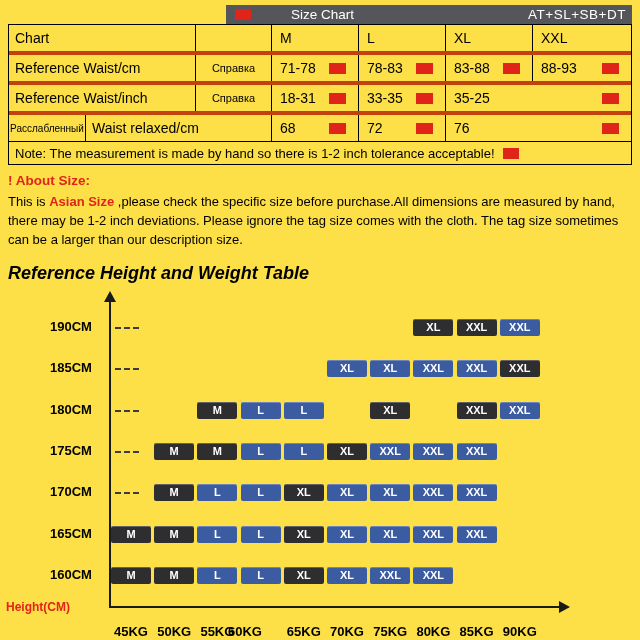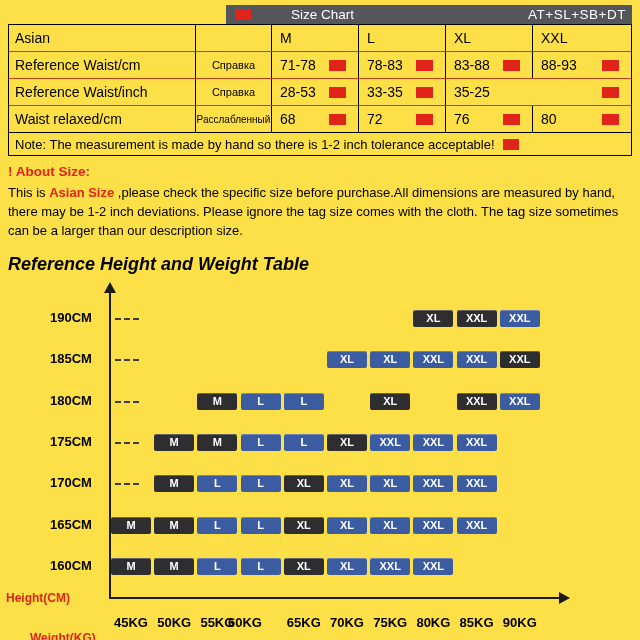--- a/index.html
+++ b/index.html
@@ -9,21 +9,21 @@
   
   .hdr{display:flex;height:19px;margin:5px 8px 0;}
   .hdr-spacer{width:218px;}
   .hdr-band{flex:1;background:var(--header-gray);display:flex;align-items:center;color:#fff;font-size:13.5px;}
   .hdr-band .red-mark{margin-left:9px;}
   .hdr-title{margin-left:40px;}
   .hdr-code{margin-left:auto;margin-right:6px;letter-spacing:.5px;}
   .red-mark{display:inline-block;width:16px;height:11px;background:var(--marker-red);}
 
   .tbl{margin:0 8px;border:1px solid #000;}
-  .trow{display:flex;height:26px;border-top:1px solid #c2410c;}
+  .trow{display:flex;height:26px;border-top:4px solid #c2410c;}
   .trow:first-child{border-top:none;}
   .c{display:flex;align-items:center;border-left:1px solid #000;font-size:14px;box-sizing:border-box;height:100%;}
   .c:first-child{border-left:none;}
   .c1{width:186px;padding-left:6px;}
   .c2{width:76px;justify-content:center;font-size:11px;}
   .c2.tiny{font-size:10px;}
   .cv{width:87px;padding-left:8px;}
   .cv:last-child{flex:1;}
   .cv .red-mark{margin-left:auto;margin-right:12px;width:17px;}
   .tnote{display:flex;align-items:center;height:22px;border-top:1px solid #000;font-size:13px;padding-left:6px;}
@@ -64,21 +64,21 @@
     <div class="hdr-spacer"></div>
     <div class="hdr-band">
       <span class="red-mark"></span>
       <span class="hdr-title">Size Chart</span>
       <span class="hdr-code">AT+SL+SB+DT</span>
     </div>
   </div>
 
   <div class="tbl">
     <div class="trow">
-      <div class="c c1">Asian</div>
+      <div class="c c1">Chart</div>
       <div class="c c2"></div>
       <div class="c cv">M</div>
       <div class="c cv">L</div>
       <div class="c cv">XL</div>
       <div class="c cv">XXL</div>
     </div>
 
     <div class="trow">
       <div class="c c1">Reference Waist/cm</div>
       <div class="c c2">Справка</div>
@@ -97,50 +97,46 @@
       <div class="c cv">
           <span>88-93</span>
           <span class="red-mark"></span>
         </div>
     </div>
 
     <div class="trow">
       <div class="c c1">Reference Waist/inch</div>
       <div class="c c2">Справка</div>
       <div class="c cv">
-          <span>28-53</span>
+          <span>18-31</span>
           <span class="red-mark"></span>
         </div>
       <div class="c cv">
           <span>33-35</span>
           <span class="red-mark"></span>
         </div>
       <div class="c cv">
           <span>35-25</span>
           <span class="red-mark"></span>
         </div>
     </div>
 
     <div class="trow">
+      <div class="c c2 tiny">Расслабленный</div>
       <div class="c c1">Waist relaxed/cm</div>
-      <div class="c c2 tiny">Расслабленный</div>
       <div class="c cv">
           <span>68</span>
           <span class="red-mark"></span>
         </div>
       <div class="c cv">
           <span>72</span>
           <span class="red-mark"></span>
         </div>
       <div class="c cv">
           <span>76</span>
-          <span class="red-mark"></span>
-        </div>
-      <div class="c cv">
-          <span>80</span>
           <span class="red-mark"></span>
         </div>
     </div>
 
     <div class="tnote">
       <span>Note: The measurement is made by hand so there is 1-2 inch tolerance acceptable!</span>
       <span class="red-mark"></span>
     </div>
   </div>
 

